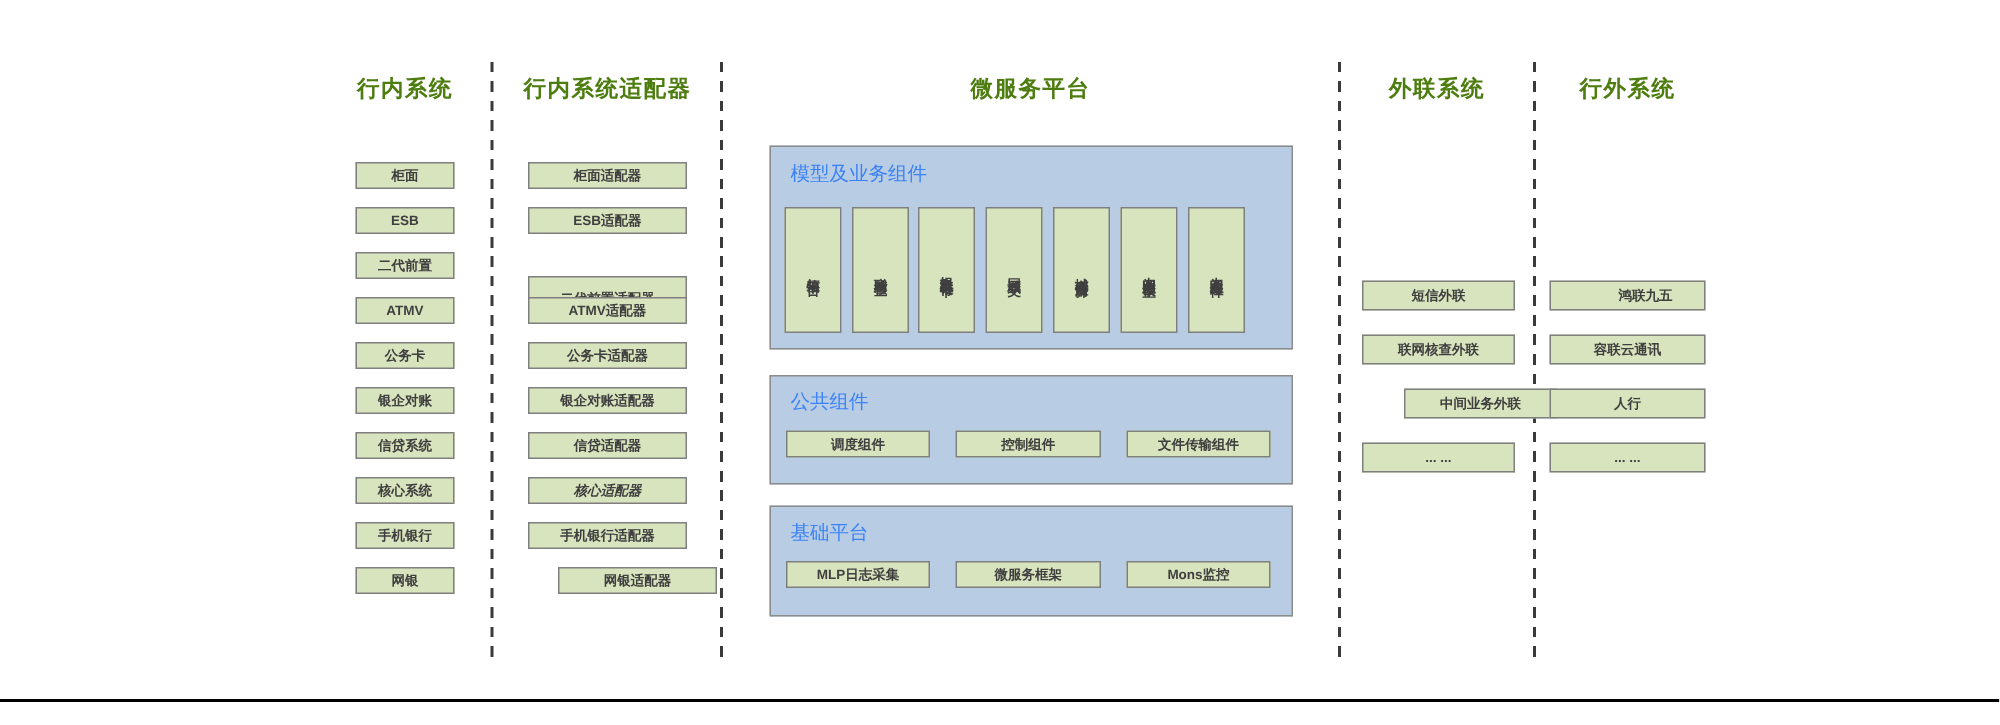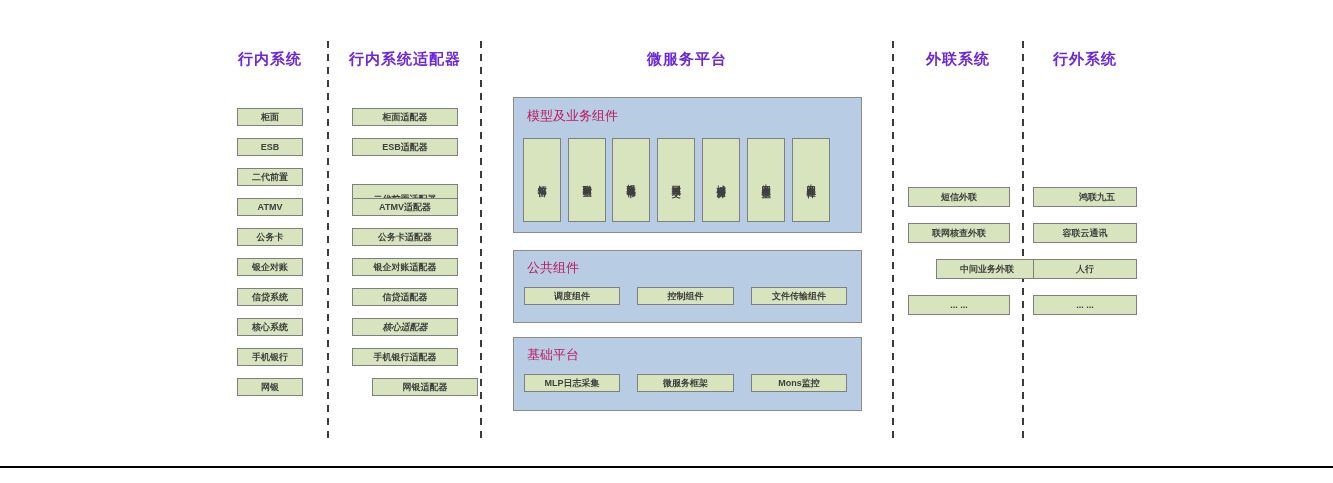--- a/index.html
+++ b/index.html
@@ -5,21 +5,21 @@
   html,body{margin:0;padding:0;background:#ffffff;}
   .canvas{
     position:relative;
     width:1333px;height:483px;
     background:#ffffff;
     font-family:"Liberation Sans","DejaVu Sans",sans-serif;
     overflow:hidden;
   }
   .hdr{
     position:absolute;
-    font-size:15px;font-weight:bold;color:#6d28d9;
+    font-size:15px;font-weight:bold;color:#4d7c0f;
     text-align:center;letter-spacing:1px;
   }
   .divider{
     position:absolute;top:41px;height:402px;width:2px;
     background:repeating-linear-gradient(to bottom,#3a3a3a 0 7px,transparent 7px 13px);
   }
   .gbox{
     position:absolute;box-sizing:border-box;
     background:#d7e4bd;border:1px solid #7f7f7f;
     display:flex;align-items:center;justify-content:center;
@@ -30,21 +30,21 @@
   .vbox{
     writing-mode:vertical-rl;text-orientation:upright;
     font-size:9px;line-height:1.15;letter-spacing:1px;
     padding:4px 0;white-space:normal;
   }
   .panel{
     position:absolute;box-sizing:border-box;
     background:#b8cce4;border:1px solid #8c8c8c;
   }
   .panel-title{
-    position:absolute;font-size:13px;color:#be185d;
+    position:absolute;font-size:13px;color:#3b82f6;
   }
   .bottom-rule{
     position:absolute;left:0;top:466px;width:1333px;height:2px;background:#000000;
   }
 </style>
 </head>
 <body>
 
 <div class="canvas">
 

